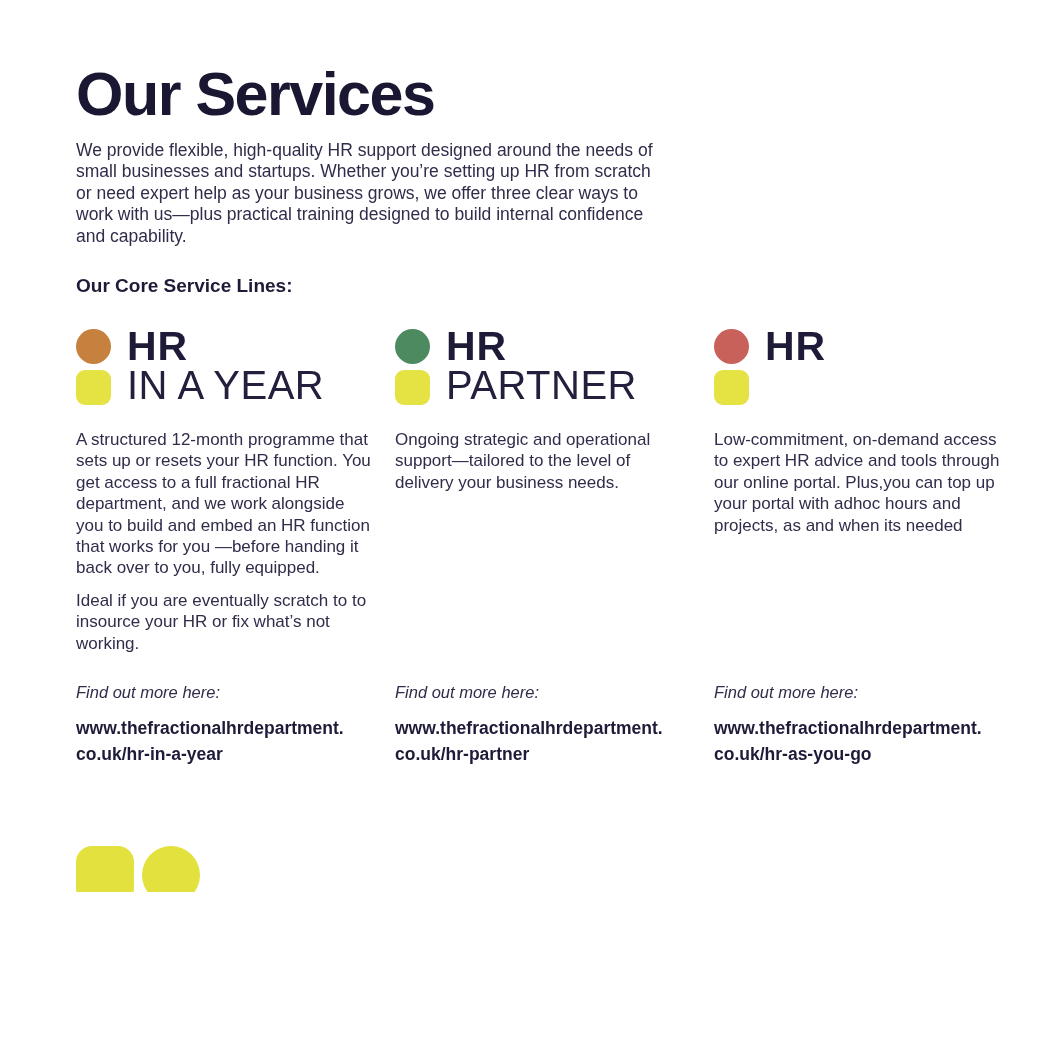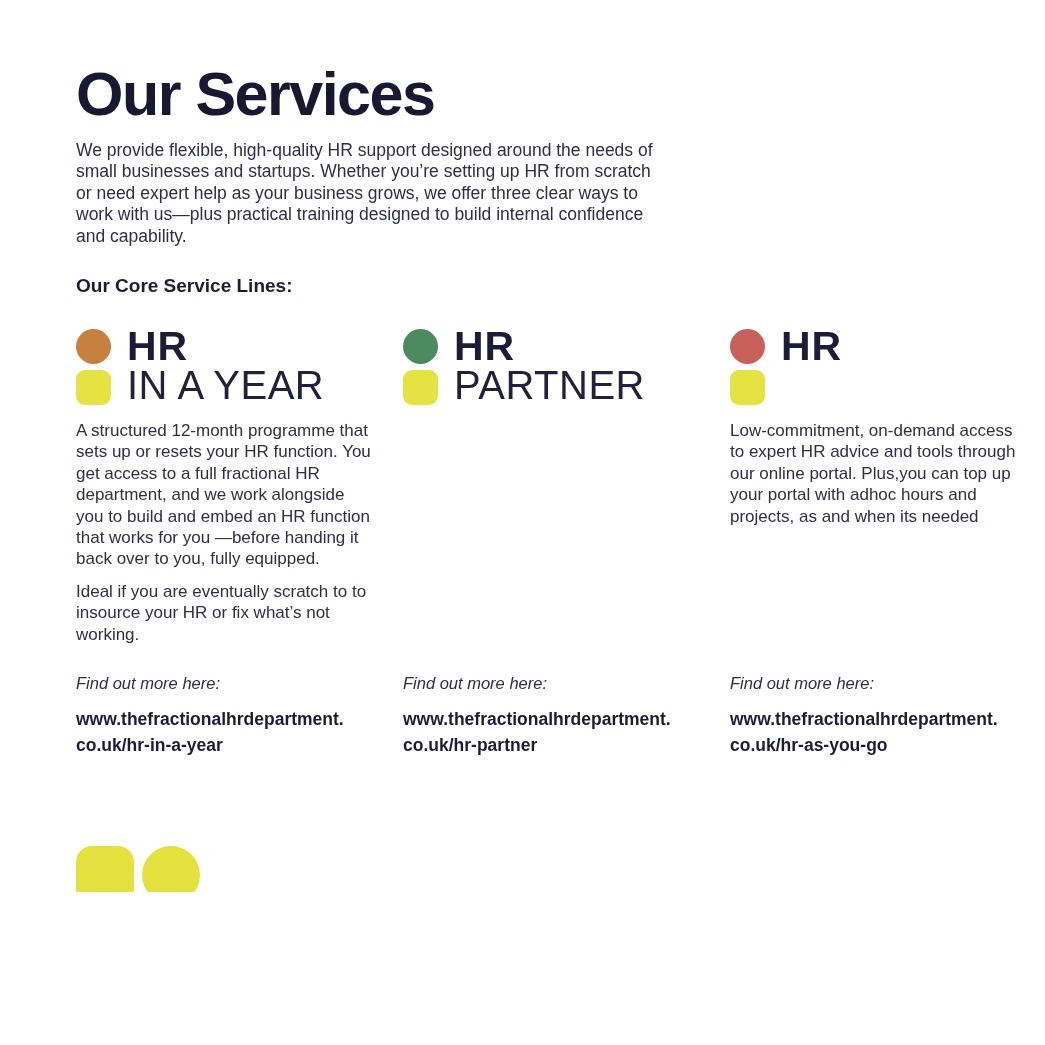--- a/index.html
+++ b/index.html
@@ -35,41 +35,41 @@
   .section-heading {
     margin-top: 28px;
     font-size: 19px;
     font-weight: 700;
     color: #1d1b38;
   }
 
   .columns {
     display: grid;
     grid-template-columns: repeat(3, 295px);
-    column-gap: 32px;
+    column-gap: 24px;
     margin-top: 30px;
   }
   .service-col { display: flex; flex-direction: column; }
 
   .mark { display: flex; align-items: flex-start; gap: 16px; }
   .mark-shapes { display: flex; flex-direction: column; gap: 6px; padding-top: 2px; }
   .dot { width: 35px; height: 35px; border-radius: 50%; }
   .sq  { width: 35px; height: 35px; border-radius: 9px; }
   .mark-text { white-space: nowrap; }
   .mark-line1 {
     font-size: 41px; font-weight: 700; line-height: 38px;
     letter-spacing: 1px; color: #1d1b38;
   }
   .mark-line2 {
     font-size: 40px; font-weight: 400; line-height: 40px;
     letter-spacing: 0.5px; color: #22203c;
   }
 
   .col-body {
-    margin-top: 15px;
+    margin-top: 24px;
     min-height: 254px;
     font-size: 17px;
     line-height: 21.4px;
   }
   .col-body p { margin: 0 0 11px 0; }
 
   .findout {
     font-style: italic;
     font-size: 16.5px;
     color: #2f2d4a;
@@ -142,20 +142,21 @@
           <div class="mark-shapes">
             <div class="dot" style="background-color: rgb(78, 138, 96);"></div>
             <div class="sq" style="background-color: rgb(229, 226, 68);"></div>
           </div>
           <div class="mark-text">
             <div class="mark-line1">HR</div>
             <div class="mark-line2">PARTNER</div>
           </div>
         </div>
         <div class="col-body">
+          <p>Ongoing strategic and operational support—tailored to the level of delivery your business needs.</p>
         </div>
         <div class="findout">Find out more here:</div>
         <div class="url">
           <span>www.thefractionalhrdepartment.</span><br>
           <span>co.uk/hr-partner</span>
         </div>
       </div>
 
       <div class="service-col">
         <div class="mark">

